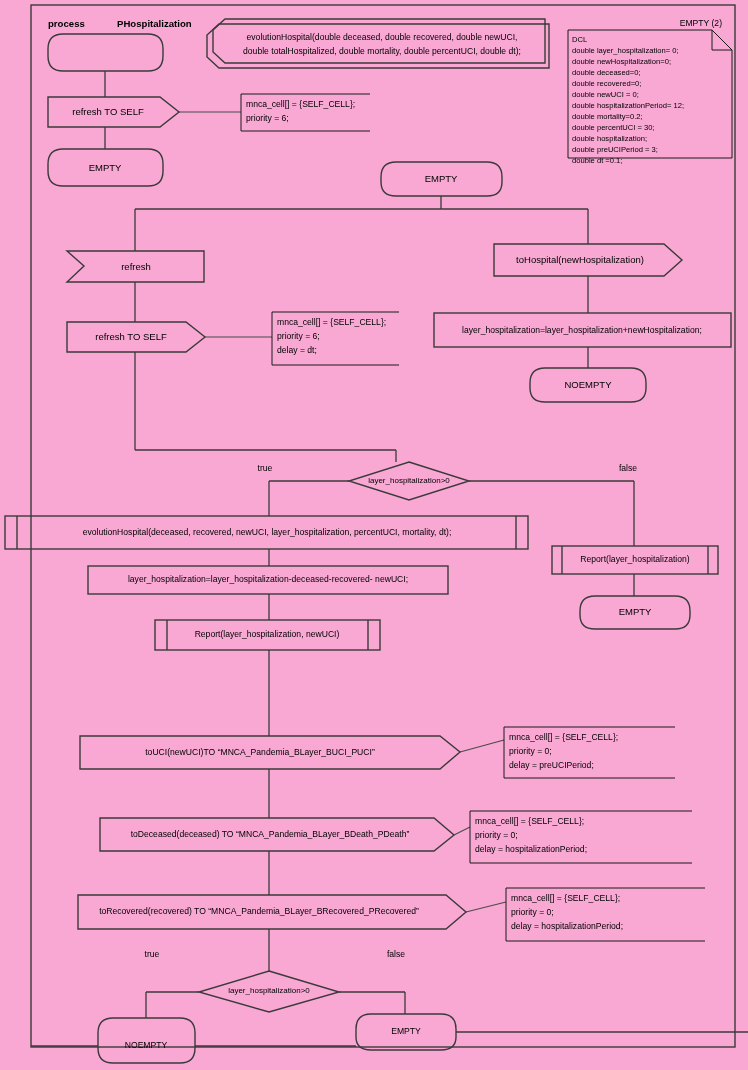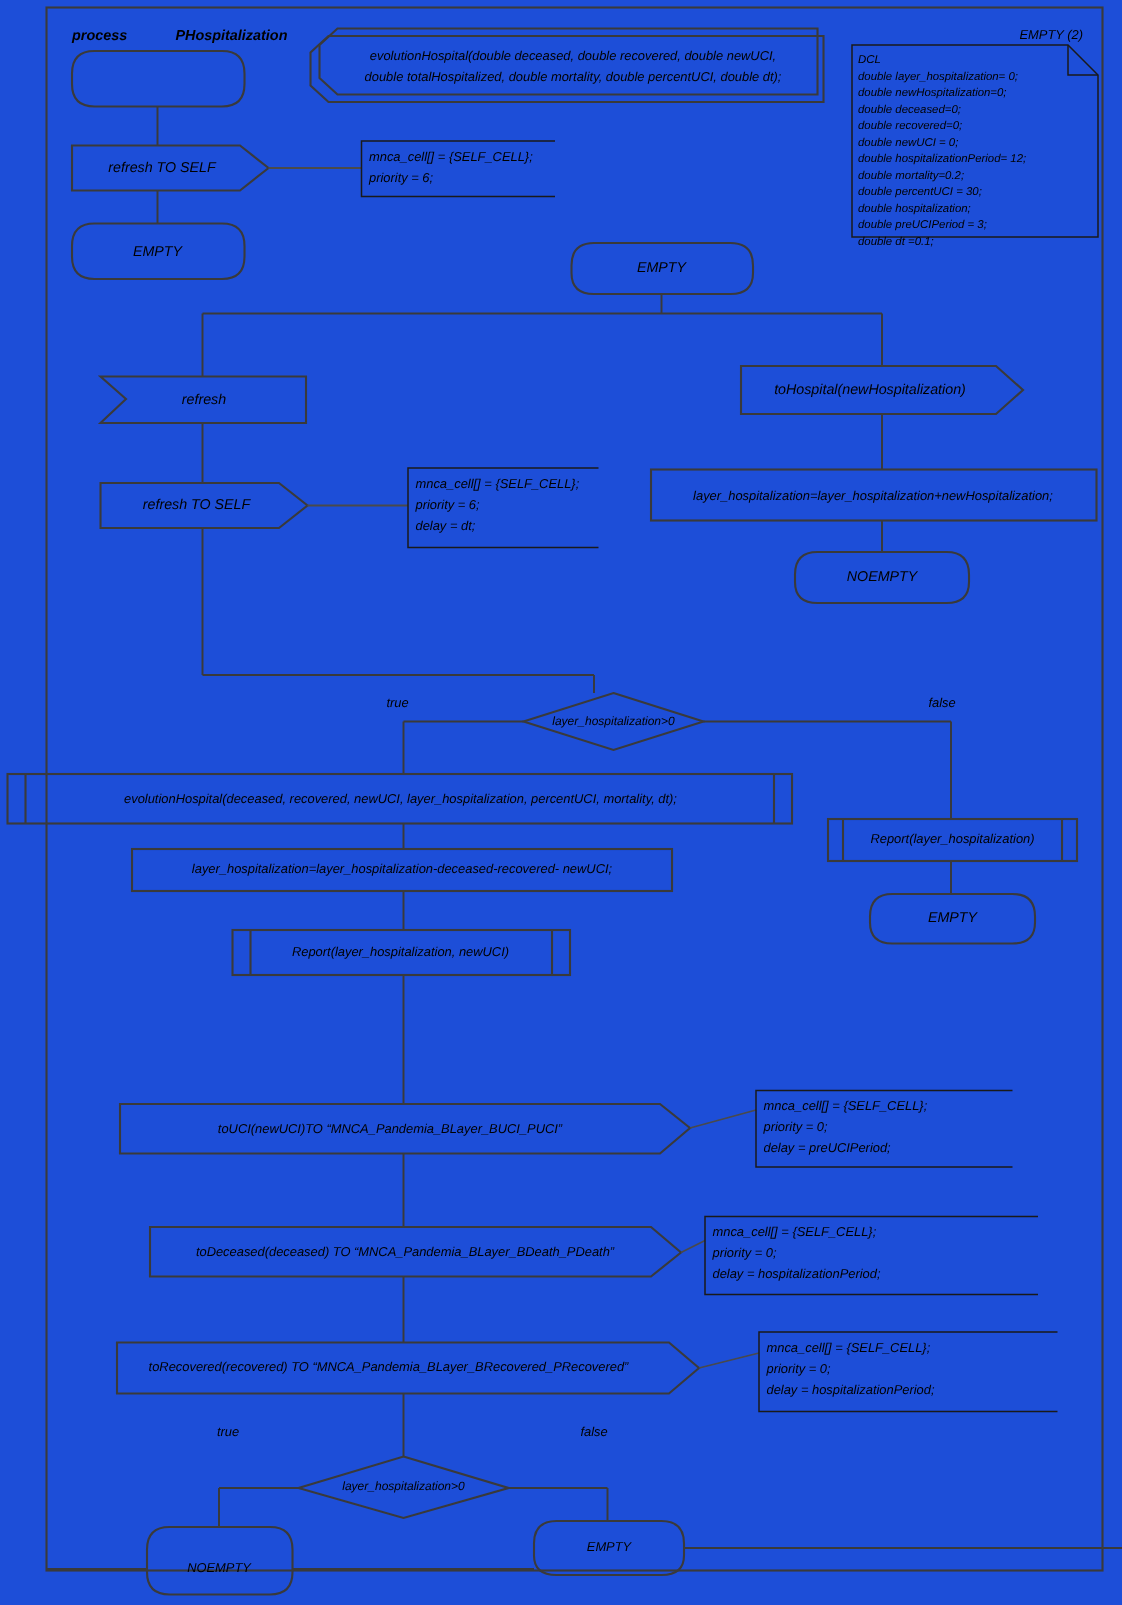--- a/index.html
+++ b/index.html
@@ -8,23 +8,22 @@
     padding: 0;
     background: #ffffff;
   }
   body {
     font-family: "Liberation Sans", sans-serif;
   }
   #diagram-root {
     position: relative;
     width: 748px;
     height: 1070px;
-    background: #1d4ed8;
+    background: #f9a8d4;
     overflow: hidden;
-    font-style: italic;
   }
   svg.diagram {
     display: block;
     width: 748px;
     height: 1070px;
   }
   .shape-fill {
     fill: #ffffff;
   }
   .stroke-main {

